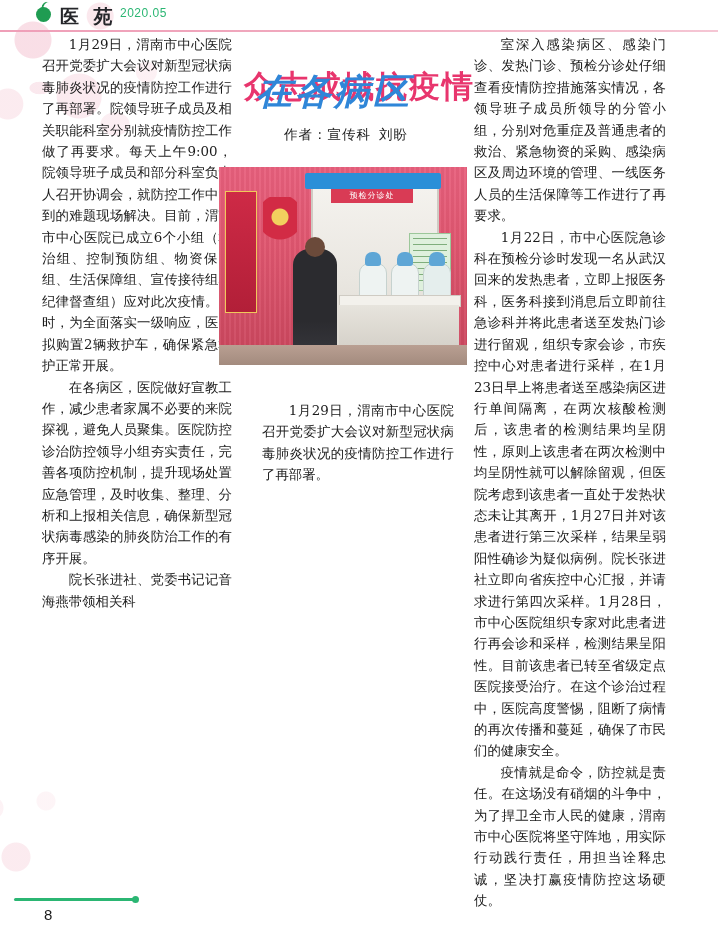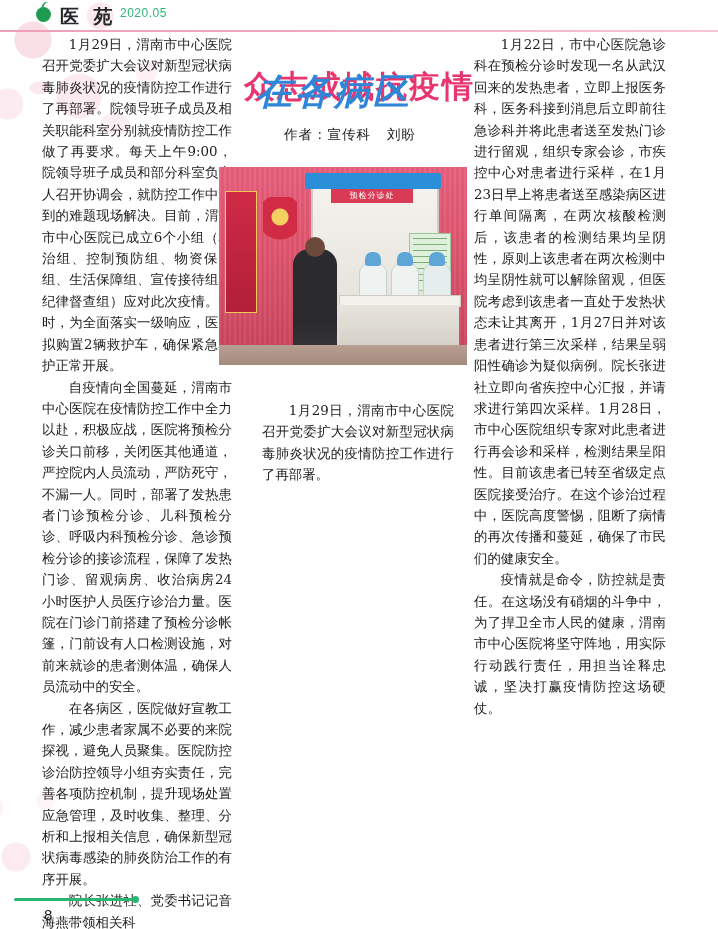--- a/index.html
+++ b/index.html
@@ -175,21 +175,21 @@
   }
   .byline {
     position: absolute;
     left: 44px;
     top: 116px;
     font-size: 13.5px;
     color: #1b1b1b;
     letter-spacing: 1px;
   }
   .byline .name {
-    margin-left: 16px;
+    margin-left: 8px;
   }
 
   
   .photo {
     position: absolute;
     left: 219px;
     top: 167px;
     width: 248px;
     height: 198px;
     z-index: 4;
@@ -341,30 +341,30 @@
   <div class="mast-dot"></div>
   <div class="mast-title">医 苑</div>
   <div class="mast-date">2020.05</div>
   <div class="mast-rule"></div>
 </div>
 
 <div class="page">
 
   <div class="col col-left">
     <p>1月29日，渭南市中心医院召开党委扩大会议对新型冠状病毒肺炎状况的疫情防控工作进行了再部署。院领导班子成员及相关职能科室分别就疫情防控工作做了再要求。每天上午9:00，院领导班子成员和部分科室负责人召开协调会，就防控工作中遇到的难题现场解决。目前，渭南市中心医院已成立6个小组（救治组、控制预防组、物资保障组、生活保障组、宣传接待组和纪律督查组）应对此次疫情。同时，为全面落实一级响应，医院拟购置2辆救护车，确保紧急救护正常开展。</p>
-    <p>自疫情向全国蔓延，渭南市中心医院在疫情防控工作中全力以赴，积极应战，医院将预检分诊关口前移，关闭医其他通道，严控院内人员流动，严防死守，不漏一人。同时，部署了发热患者门诊预检分诊、儿科预检分诊、呼吸内科预检分诊、急诊预检分诊的接诊流程，保障了发热门诊、留观病房、收治病房24小时医护人员医疗诊治力量。医院在门诊门前搭建了预检分诊帐篷，门前设有人口检测设施，对前来就诊的患者测体温，确保人员流动中的安全。</p>
     <p>在各病区，医院做好宣教工作，减少患者家属不必要的来院探视，避免人员聚集。医院防控诊治防控领导小组夯实责任，完善各项防控机制，提升现场处置应急管理，及时收集、整理、分析和上报相关信息，确保新型冠状病毒感染的肺炎防治工作的有序开展。</p>
     <p>院长张进社、党委书记记音海燕带领相关科</p>
   </div>
 
   <div class="col col-mid" style="top:366px;">
     <p>1月29日，渭南市中心医院召开党委扩大会议对新型冠状病毒肺炎状况的疫情防控工作进行了再部署。</p>
   </div>
 
   <div class="col col-right">
+    <p>室深入感染病区、感染门诊、发热门诊、预检分诊处仔细查看疫情防控措施落实情况，各领导班子成员所领导的分管小组，分别对危重症及普通患者的救治、紧急物资的采购、感染病区及周边环境的管理、一线医务人员的生活保障等工作进行了再要求。</p>
     <p>1月22日，市中心医院急诊科在预检分诊时发现一名从武汉回来的发热患者，立即上报医务科，医务科接到消息后立即前往急诊科并将此患者送至发热门诊进行留观，组织专家会诊，市疾控中心对患者进行采样，在1月23日早上将患者送至感染病区进行单间隔离，在两次核酸检测后，该患者的检测结果均呈阴性，原则上该患者在两次检测中均呈阴性就可以解除留观，但医院考虑到该患者一直处于发热状态未让其离开，1月27日并对该患者进行第三次采样，结果呈弱阳性确诊为疑似病例。院长张进社立即向省疾控中心汇报，并请求进行第四次采样。1月28日，市中心医院组织专家对此患者进行再会诊和采样，检测结果呈阳性。目前该患者已转至省级定点医院接受治疗。在这个诊治过程中，医院高度警惕，阻断了病情的再次传播和蔓延，确保了市民们的健康安全。</p>
     <p>疫情就是命令，防控就是责任。在这场没有硝烟的斗争中，为了捍卫全市人民的健康，渭南市中心医院将坚守阵地，用实际行动践行责任，用担当诠释忠诚，坚决打赢疫情防控这场硬仗。</p>
   </div>
 </div>
 
 <div class="title-block">
   <div class="title-line1">众志成城抗疫情</div>
   <div class="title-line2">在各病区</div>
   <div class="byline">
     <span>作者：宣传科</span><span class="name">刘盼</span>

